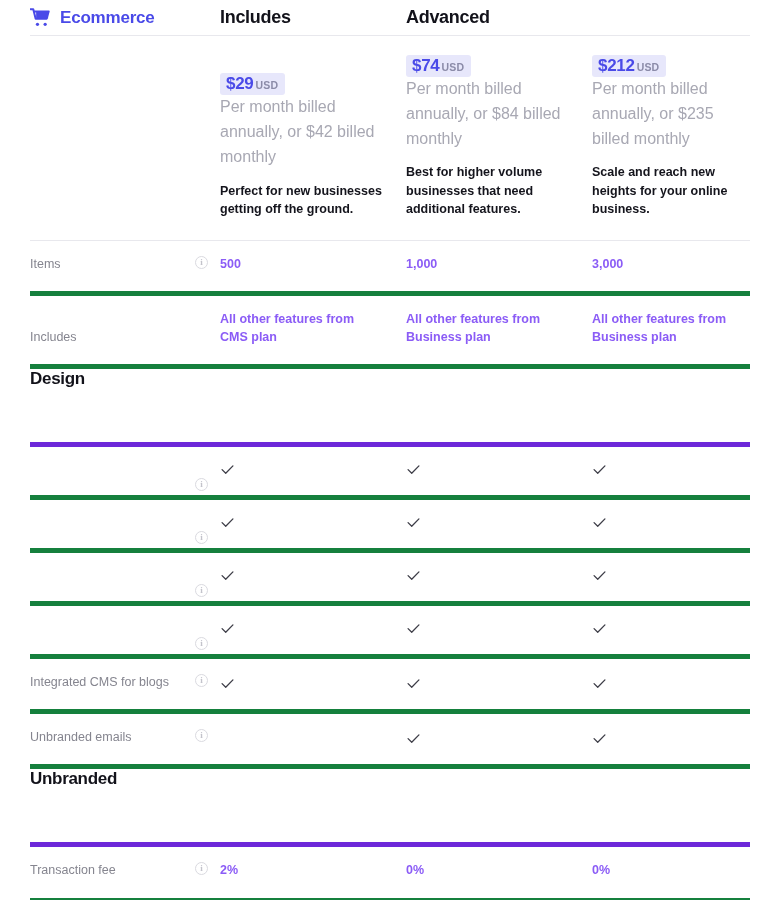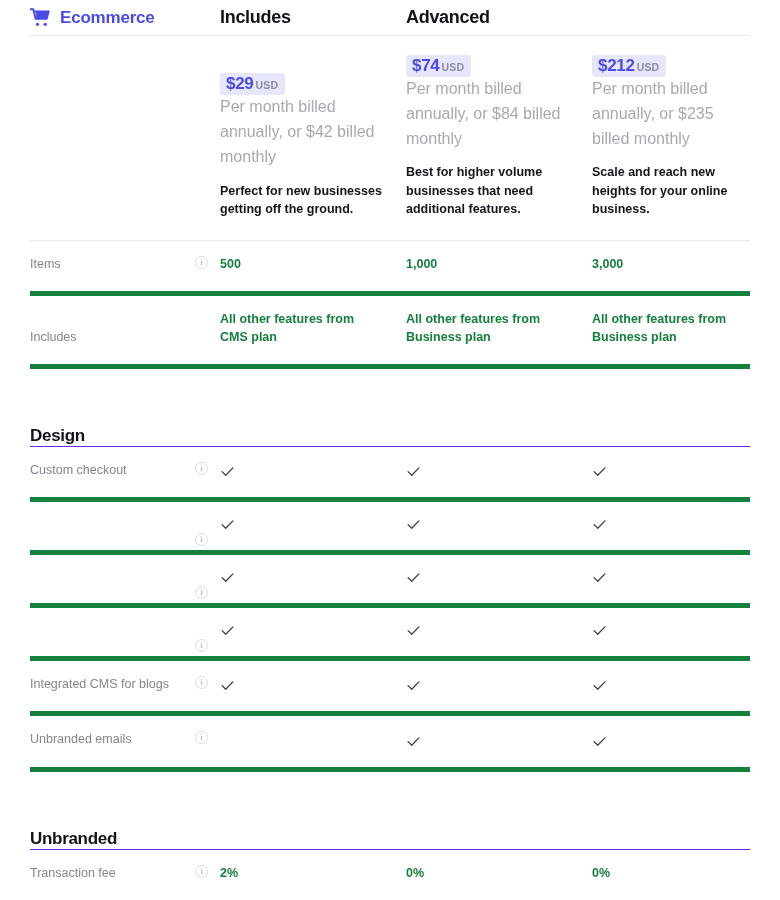--- a/index.html
+++ b/index.html
@@ -127,40 +127,40 @@
     border: 1px solid #dadae0;
     color: #c3c3cb;
     font-size: 9px;
     font-weight: 700;
     line-height: 11px;
     text-align: center;
     font-family: "Liberation Serif", serif;
     user-select: none;
   }
   .cell-value {
-    color: #15803d;
+    color: #8b5cf6;
     font-size: 12.5px;
     font-weight: 700;
     line-height: 1.45;
     max-width: 160px;
   }
   .check {
     width: 15px;
     height: 15px;
     display: block;
     margin-top: 1px;
   }
   .check-empty { width: 15px; height: 15px; }
 
   
   .section-row {
-    border-bottom: 1px solid #6d28d9;
+    border-bottom: 5px solid #6d28d9;
     height: 78px;
     display: flex;
-    align-items: flex-end;
+    align-items: flex-start;
     width: 720px;
   }
   .section-title {
     font-size: 17px;
     font-weight: 700;
     color: #12121a;
     letter-spacing: -0.3px;
   }
 </style>
 </head>
@@ -244,21 +244,20 @@
         </div>
         <div class="col-plan last">
           <div class="cell-value">All other features from Business plan</div>
         </div>
       </div>
       <div class="section-row">
         <span class="section-title">Design</span>
       </div>
       <div class="row data-row">
         <div class="col-label">
-          <div class="feat-name">Custom checkout</div>
           <span class="info-icon">i</span>
         </div>
         <div class="col-plan">
           <svg class="check" viewBox="0 0 16 16">
             <path d="M2.2 8.1 L6.1 12 L13.8 4.1" fill="none" stroke="#3c3c46" stroke-width="1.35" stroke-linecap="round" stroke-linejoin="round"></path>
           </svg>
         </div>
         <div class="col-plan">
           <svg class="check" viewBox="0 0 16 16">
             <path d="M2.2 8.1 L6.1 12 L13.8 4.1" fill="none" stroke="#3c3c46" stroke-width="1.35" stroke-linecap="round" stroke-linejoin="round"></path>

